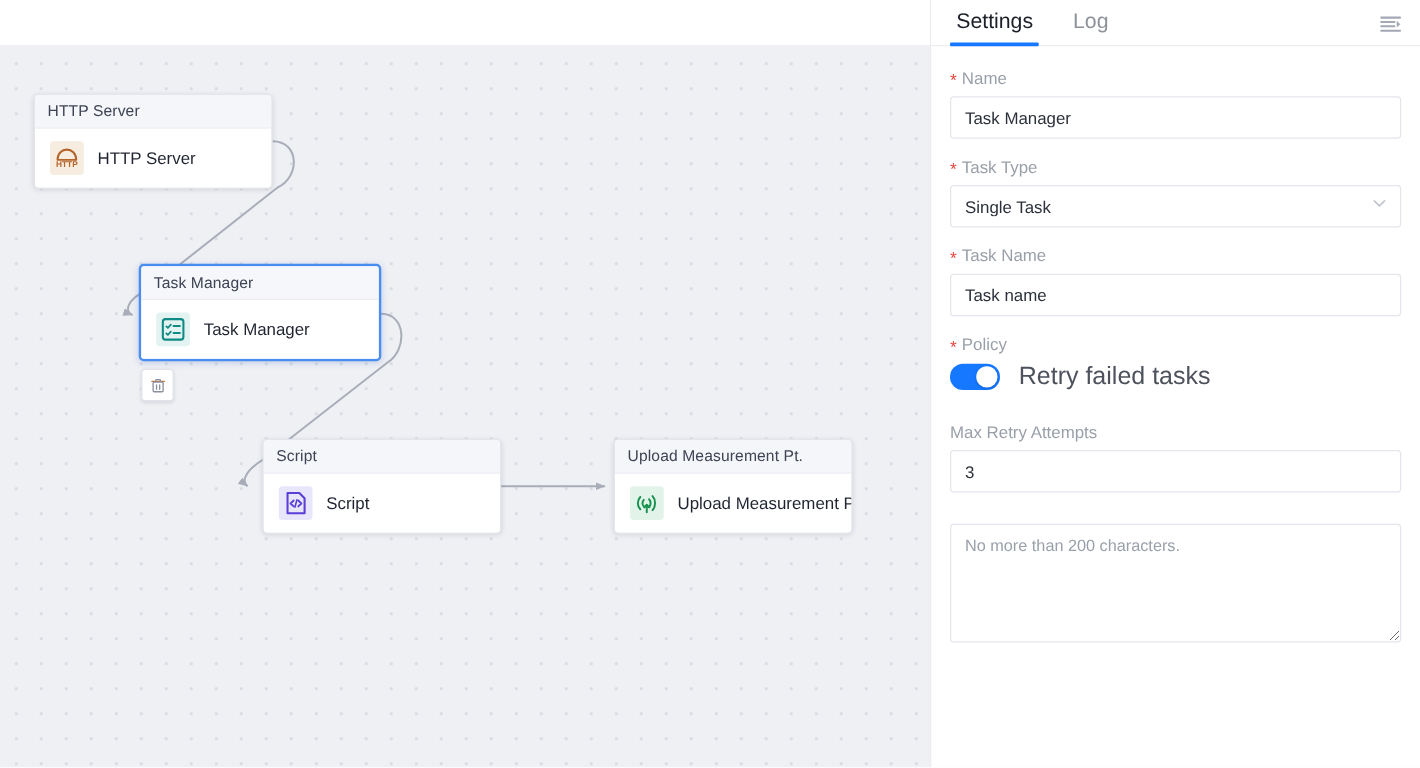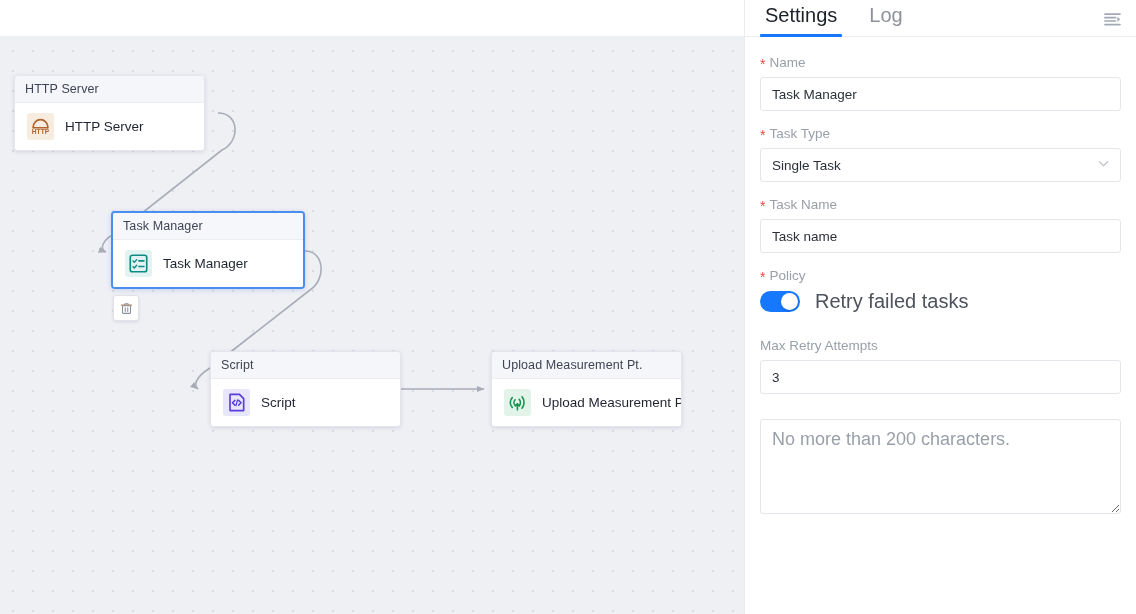--- a/index.html
+++ b/index.html
@@ -101,21 +101,21 @@
   }
   .panel-tabs {
     position: relative;
     height: 37px;
     display: flex; align-items: flex-end;
     padding: 0 18px;
     border-bottom: 1px solid #ededf1;
     background: #fff;
   }
   .tab {
-    font-size: 20px;
+    font-size: 17px;
     color: #8d9199;
     padding: 0 2px 9px 2px;
     margin-right: 28px;
     cursor: pointer;
     position: relative;
     background: none; border: none;
     font-family: inherit;
   }
   .tab.active { color: #1b1f28; }
   .tab.active::after {
@@ -184,21 +184,21 @@
     box-shadow: 0 1px 2px rgba(0,0,0,.18);
   }
   .toggle-label { font-size: 20px; color: #4d525c; }
   .field-gap { margin-top: 25px; }
   .ta {
     width: 100%;
     height: 95px;
     border: 1px solid #e4e6eb;
     border-radius: 3px;
     padding: 9px 11px;
-    font-size: 18px;
+    font-size: 13px;
     color: #2b303a;
     font-family: inherit;
     resize: vertical;
     outline: none;
     background: #fff;
   }
   .ta::placeholder { color: #9aa0a9; }
 </style>
 </head>
 <body>
@@ -215,21 +215,21 @@
         </marker>
       </defs>
 
       <path d="M218,113 C240,113 240,142 222,150 L118,232 C100,240 100,250 106,252" fill="none" stroke="#a8adb8" stroke-width="1.6" marker-end="url(#arrow)"></path>
 
       <path d="M305,251 C325,251 326,280 310,290 L210,368 C194,378 194,386 198,389" fill="none" stroke="#a8adb8" stroke-width="1.6" marker-end="url(#arrow)"></path>
 
       <path d="M393,389 L484,389" fill="none" stroke="#a8adb8" stroke-width="1.6" marker-end="url(#arrow)"></path>
     </svg>
 
-    <div class="node" style="left:14px; top:75px; width:191px;">
+    <div class="node" style="left:27px; top:75px; width:191px;">
       <div class="node-header">HTTP Server</div>
       <div class="node-body">
         <span class="node-icon ic-http">
           <svg width="21" height="21" viewBox="0 0 24 24">
             <path d="M3.5 13.5 C3.5 7.8 7.6 4.2 12 4.2 C16.4 4.2 20.5 7.8 20.5 13.5" fill="none" stroke="#b4642a" stroke-width="1.9" stroke-linecap="round"></path>
             <path d="M3.5 13.5 L20.5 13.5" stroke="#b4642a" stroke-width="1.6"></path>
             <text x="12" y="20.4" font-family="Liberation Sans, sans-serif" font-size="7.6" font-weight="bold" fill="#b4642a" text-anchor="middle">HTTP</text>
           </svg>
         </span>
         <span class="node-label">HTTP Server</span>

